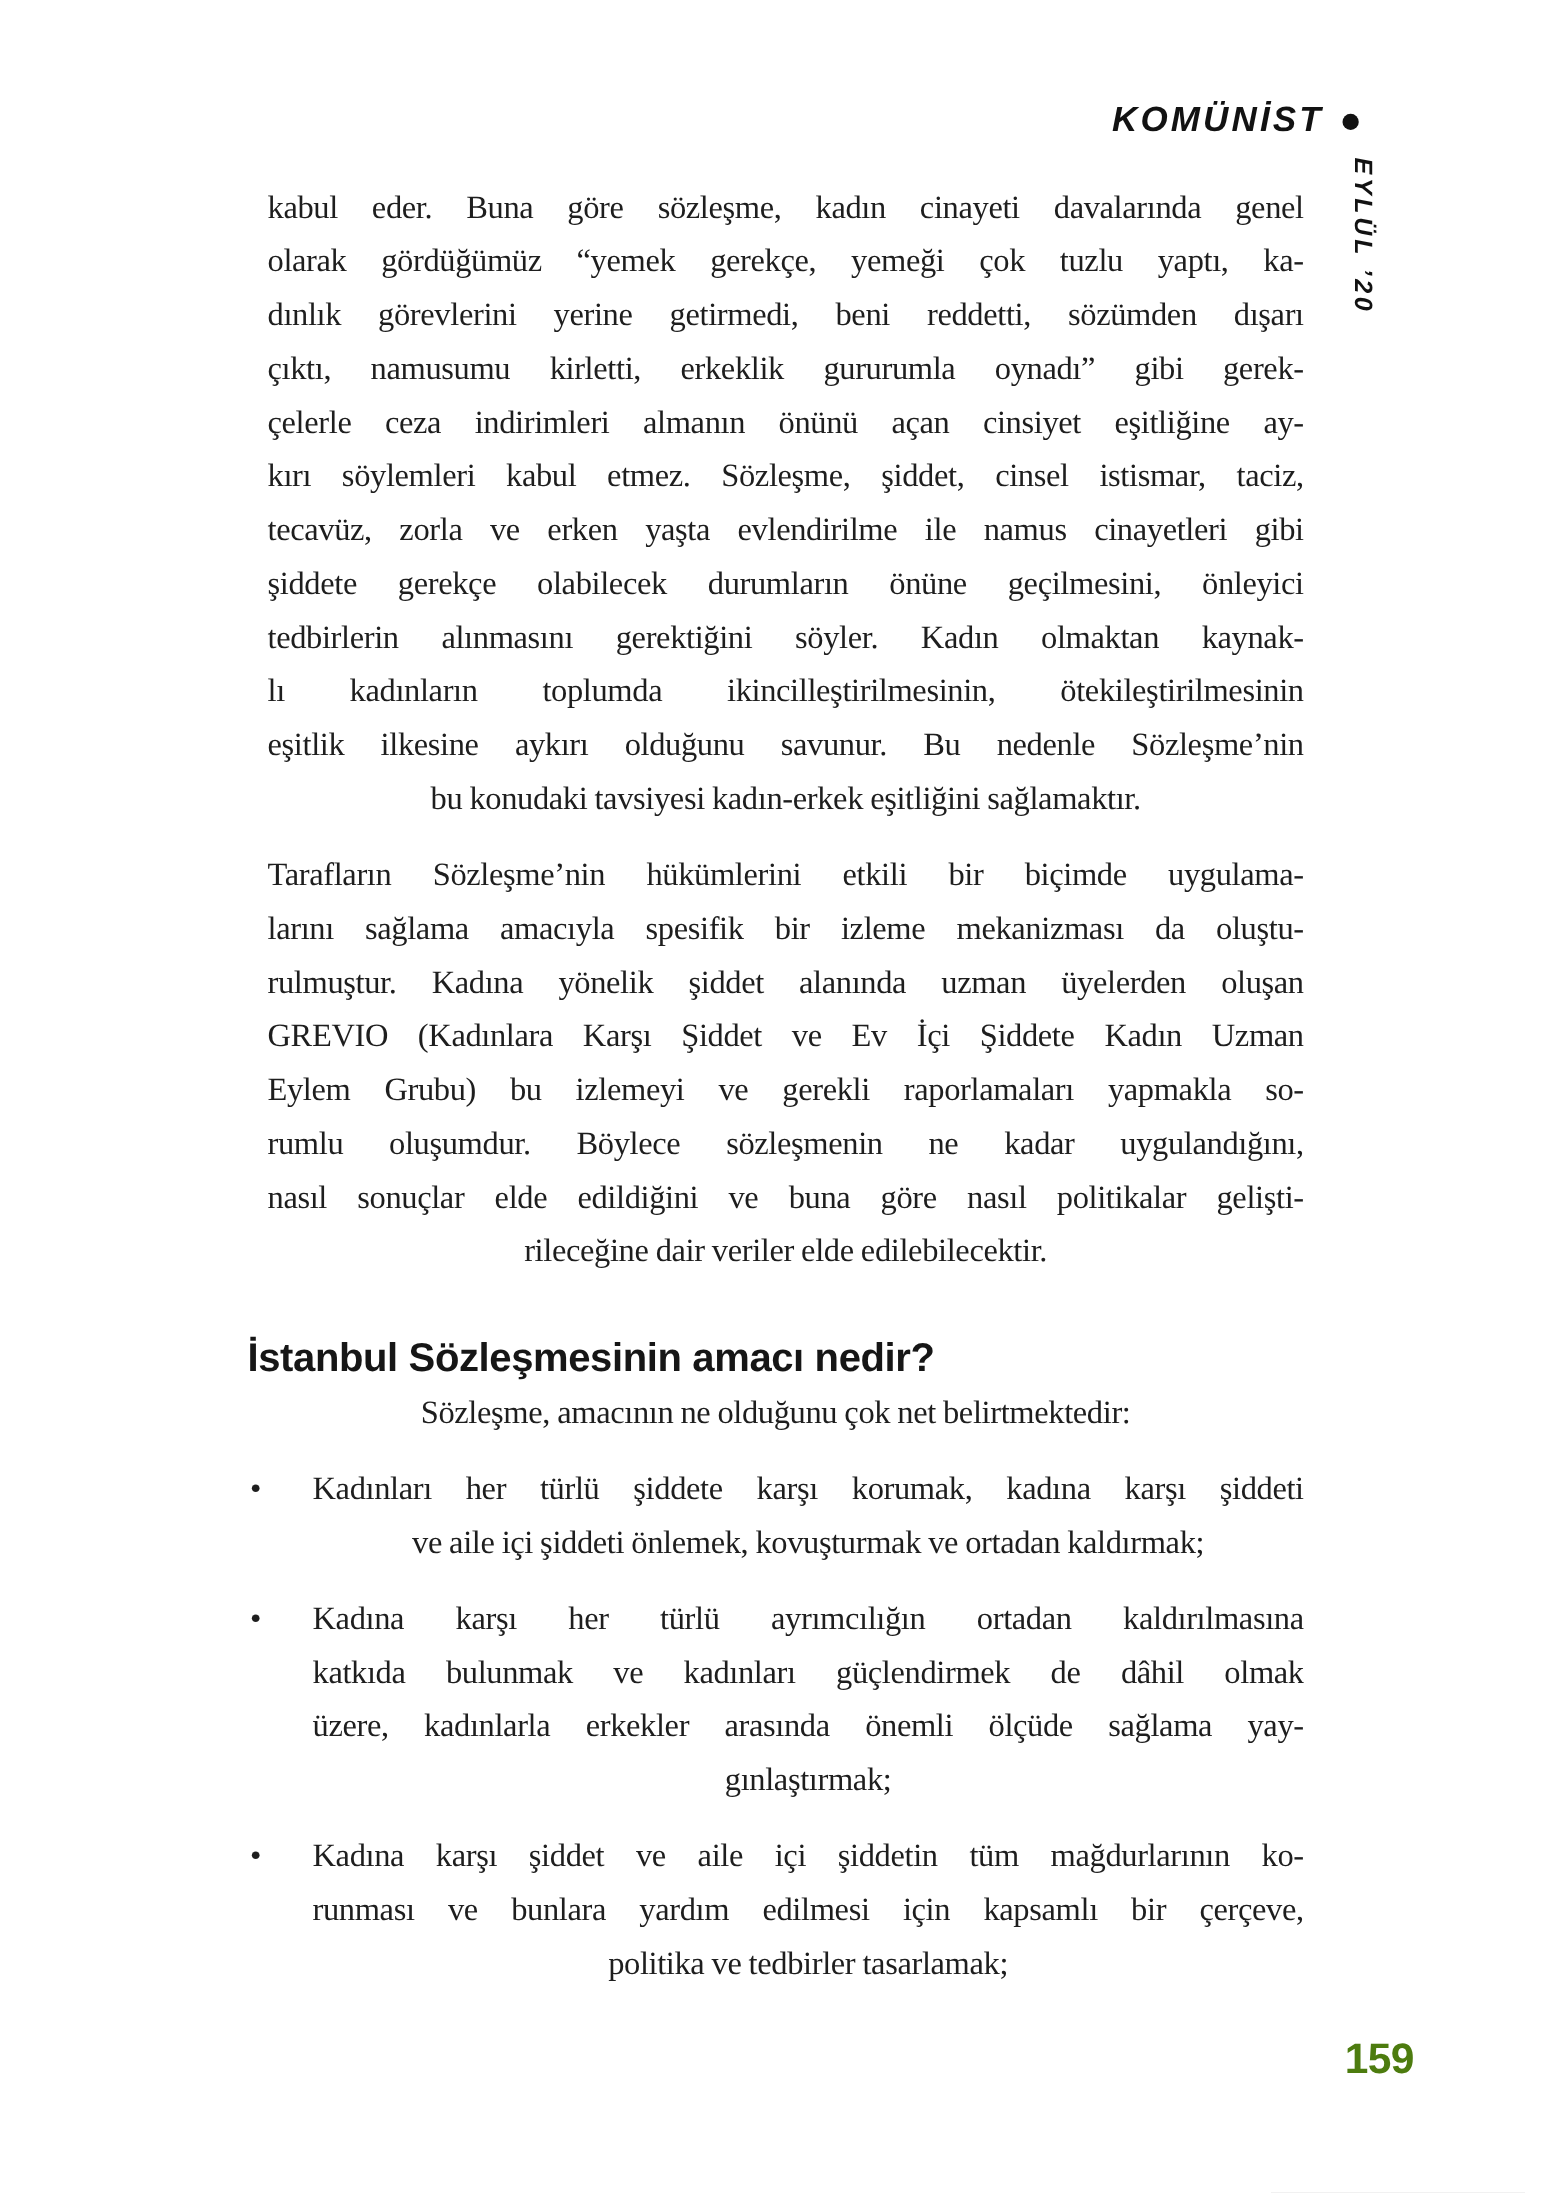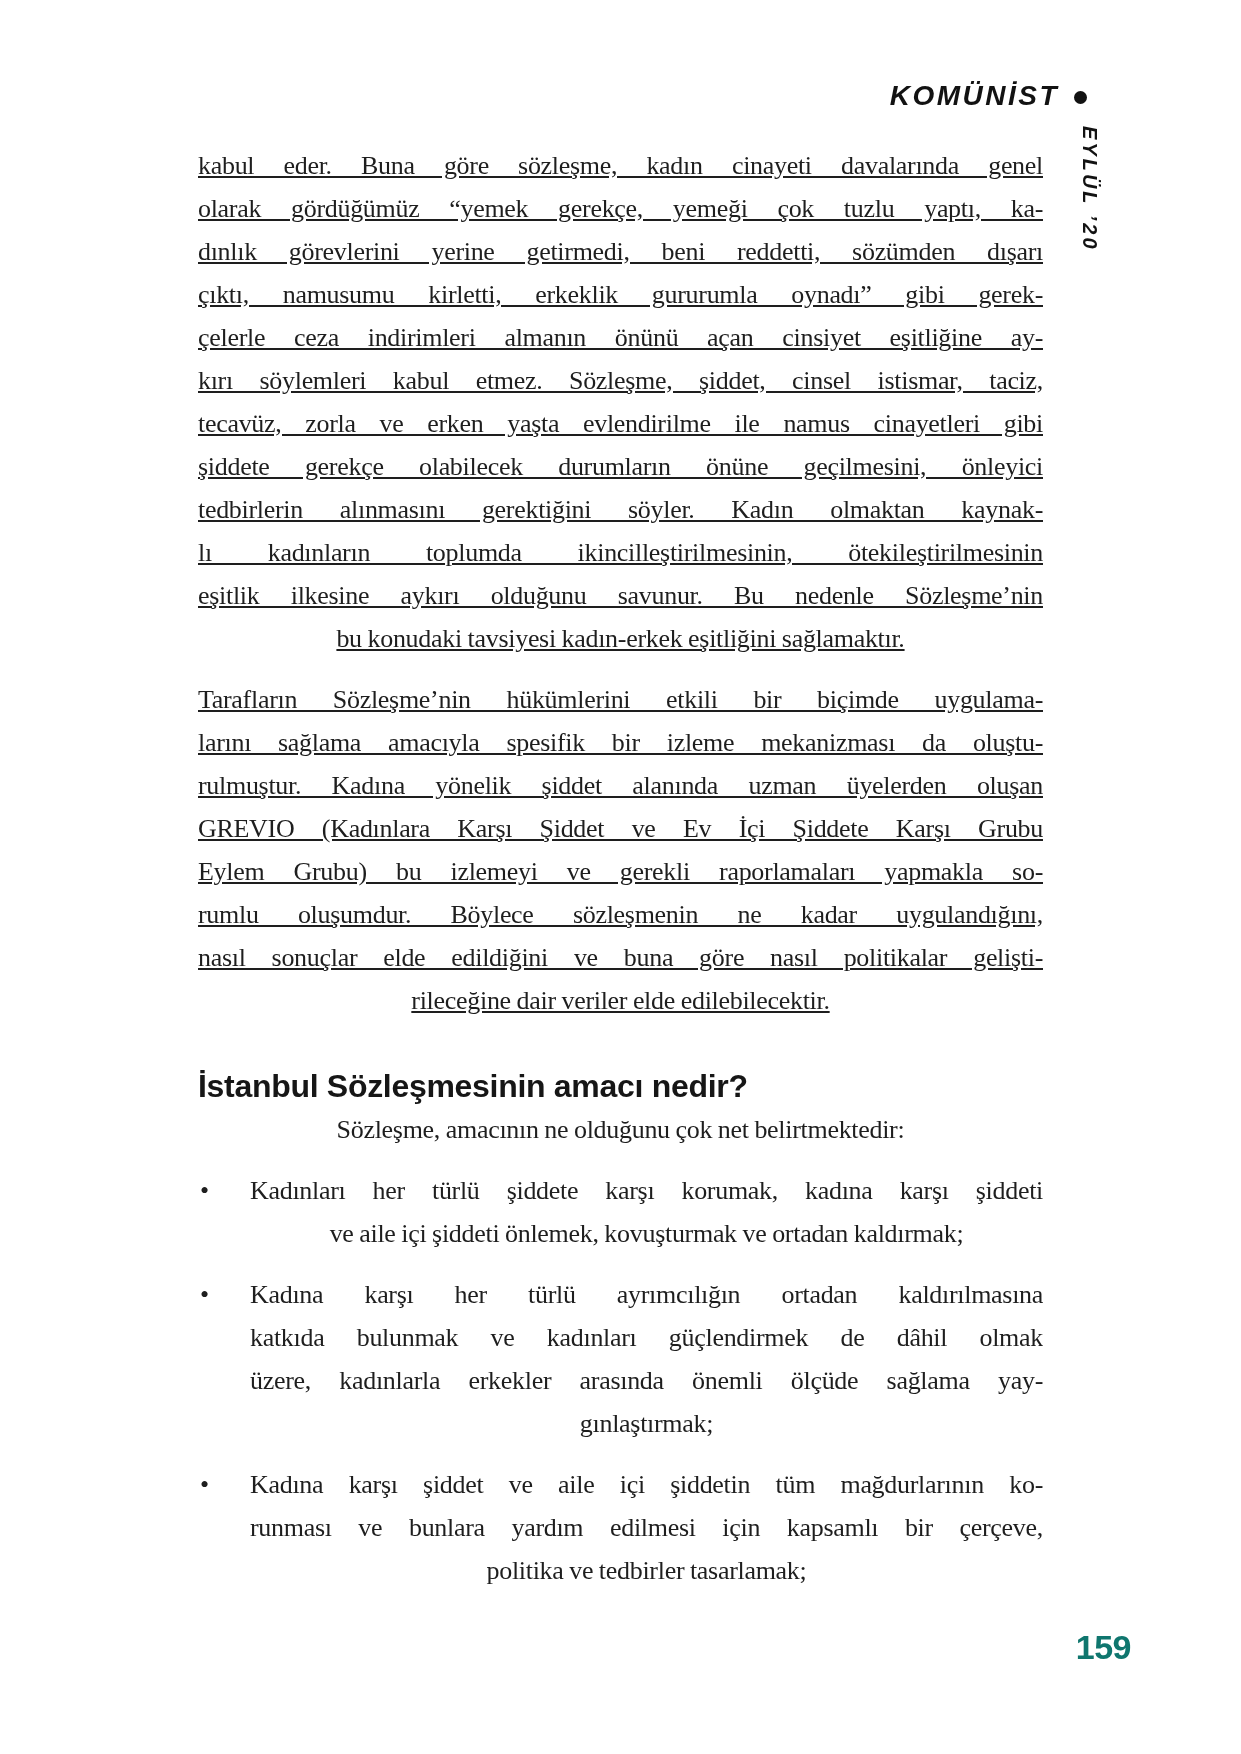--- a/index.html
+++ b/index.html
@@ -31,21 +31,21 @@
     position:absolute;left:1078px;top:126px;
     writing-mode:vertical-rl;
     font-family:"Liberation Sans", sans-serif;
     font-style:italic;font-weight:700;font-size:20px;
     letter-spacing:3px;color:#121212;white-space:nowrap;
   }
   
   .col{
     position:absolute;left:198px;top:144px;width:845px;
   }
-  .para{margin:0 0 18px 0;padding:0;text-decoration:underline;}
+  .para{margin:0 0 18px 16px;padding:0;}
   .line{
     height:43px;line-height:43px;
     font-size:26px;
     letter-spacing:-0.3px;word-spacing:-0.5px;
     text-align:justify;text-align-last:justify;
     overflow:hidden;white-space:nowrap;
   }
   .line.last{text-align:center;text-align-last:auto;}
   .heading{
     margin:42px 0 0 0;padding:0;
@@ -58,21 +58,21 @@
   .bullet{position:relative;padding-left:52px;margin:0 0 18px 0;}
   .bullet:last-child{margin-bottom:0;}
   .bmark{
     position:absolute;left:2px;top:0;
     height:43px;line-height:43px;font-size:26px;color:#1e1e1e;
   }
   .page-number{
     position:absolute;top:1628px;right:110px;
     font-family:"Liberation Sans", sans-serif;
     font-weight:700;font-size:34px;letter-spacing:-0.5px;
-    color:#0f766e;
+    color:#4d7c0f;
   }
 </style>
 </head>
 <body>
 
 <div class="page">
 
   <div class="running-head">
     <span class="mag-title">KOMÜNİST</span>
     <span class="head-dot"></span>
@@ -94,21 +94,21 @@
       <div class="line">tedbirlerin alınmasını gerektiğini söyler. Kadın olmaktan kaynak-</div>
       <div class="line">lı kadınların toplumda ikincilleştirilmesinin, ötekileştirilmesinin</div>
       <div class="line">eşitlik ilkesine aykırı olduğunu savunur. Bu nedenle Sözleşme’nin</div>
       <div class="line last">bu konudaki tavsiyesi kadın-erkek eşitliğini sağlamaktır.</div>
     </div>
 
     <div class="para">
       <div class="line">Tarafların Sözleşme’nin hükümlerini etkili bir biçimde uygulama-</div>
       <div class="line">larını sağlama amacıyla spesifik bir izleme mekanizması da oluştu-</div>
       <div class="line">rulmuştur. Kadına yönelik şiddet alanında uzman üyelerden oluşan</div>
-      <div class="line">GREVIO (Kadınlara Karşı Şiddet ve Ev İçi Şiddete Karşı Grubu</div>
+      <div class="line">GREVIO (Kadınlara Karşı Şiddet ve Ev İçi Şiddete Kadın Uzman</div>
       <div class="line">Eylem Grubu) bu izlemeyi ve gerekli raporlamaları yapmakla so-</div>
       <div class="line">rumlu oluşumdur. Böylece sözleşmenin ne kadar uygulandığını,</div>
       <div class="line">nasıl sonuçlar elde edildiğini ve buna göre nasıl politikalar gelişti-</div>
       <div class="line last">rileceğine dair veriler elde edilebilecektir.</div>
     </div>
 
     <h2 class="heading">İstanbul Sözleşmesinin amacı nedir?</h2>
     <div class="line last intro">Sözleşme, amacının ne olduğunu çok net belirtmektedir:</div>
 
     <div class="bullets">

